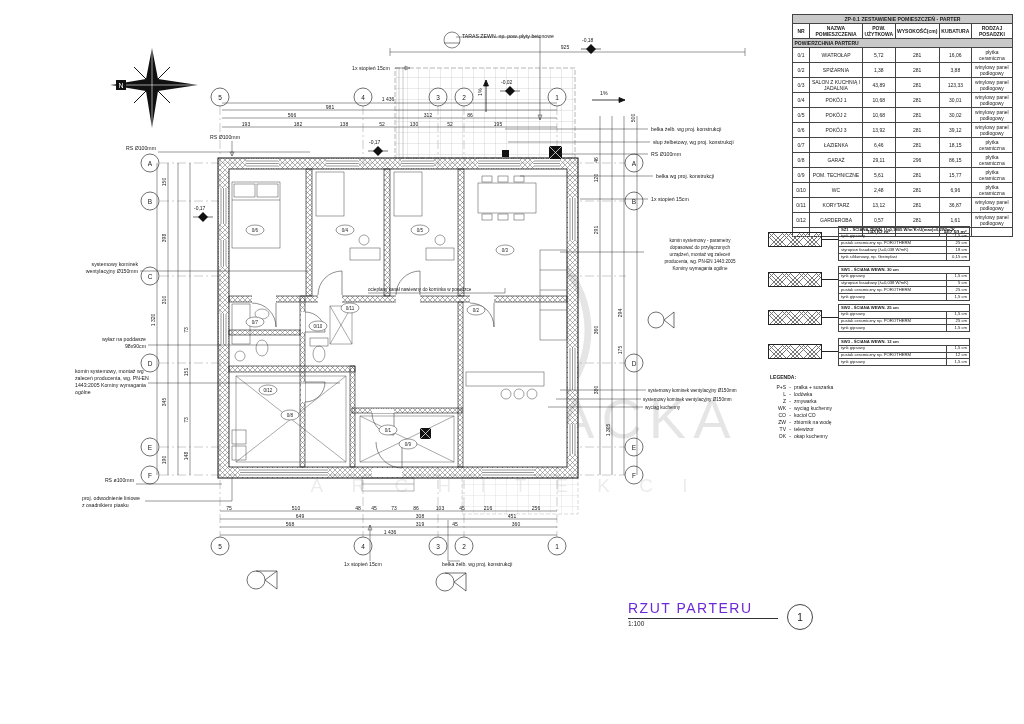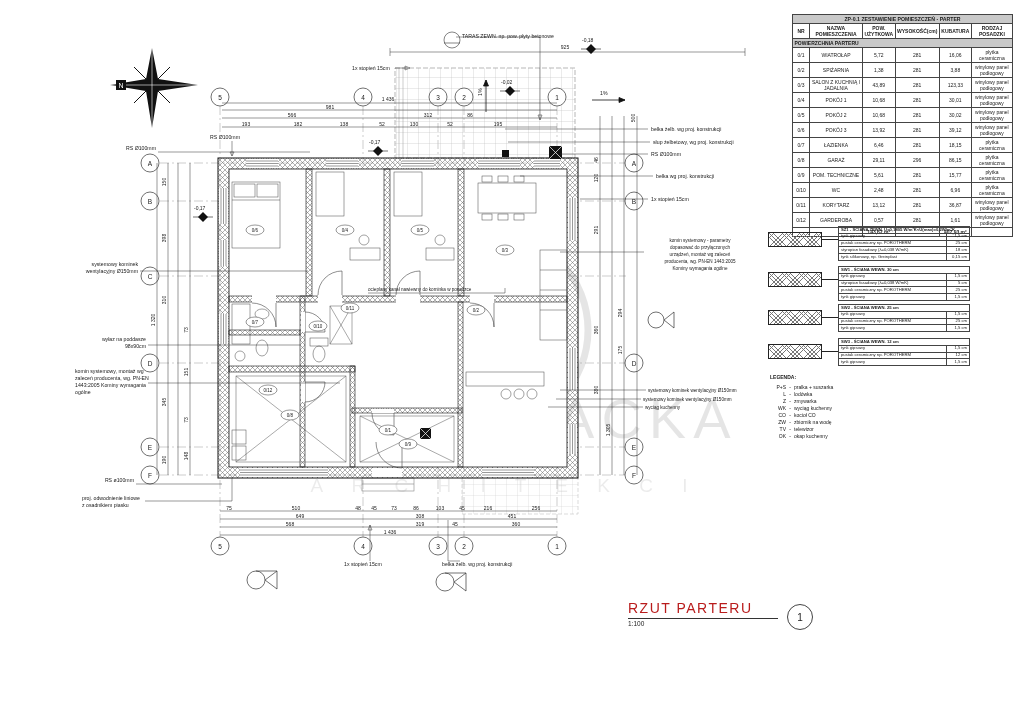--- a/index.html
+++ b/index.html
@@ -27,21 +27,21 @@
   .wall-table .hd{font-weight:bold;}
   .wall-table .v{text-align:right;width:18px;}
   
   #legenda{left:770px;top:374px;font-size:5px;line-height:7px;}
   #legenda .lg-title{font-weight:bold;margin-bottom:3px;}
   .lg-row{display:flex;}
   .lg-code{width:16px;text-align:right;}
   .lg-dash{width:8px;text-align:center;}
   
   #title-block{left:628px;top:600px;width:185px;}
-  #tb-title{font-size:14px;letter-spacing:1.5px;color:#b91c1c;}
+  #tb-title{font-size:14px;letter-spacing:1.5px;color:#6d28d9;}
   #tb-line{border-top:1px solid #333;margin:2px 0 1px 0;width:150px;}
   #tb-scale{font-size:6.5px;}
   #tb-circle{position:absolute;right:0;top:4px;width:24px;height:24px;border:1px solid #444;
              border-radius:50%;display:flex;align-items:center;justify-content:center;font-size:10px;}
   svg text{font-family:"Liberation Sans",sans-serif;fill:#1a1a1a;}
   .dim{font-size:5px;}
   .ann{font-size:5.2px;}
   .ann-s{font-size:4.6px;}
   .bub{font-size:6.5px;text-anchor:middle;}
   .rb{font-size:4.5px;text-anchor:middle;}

